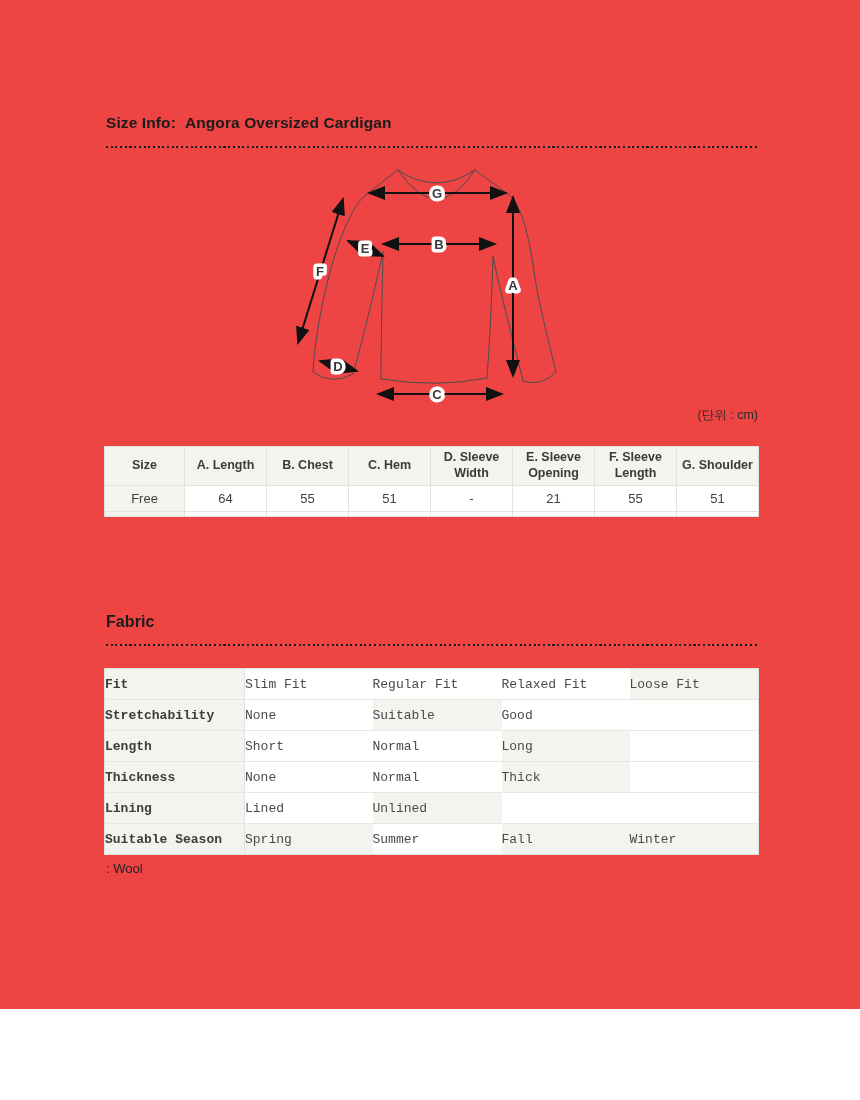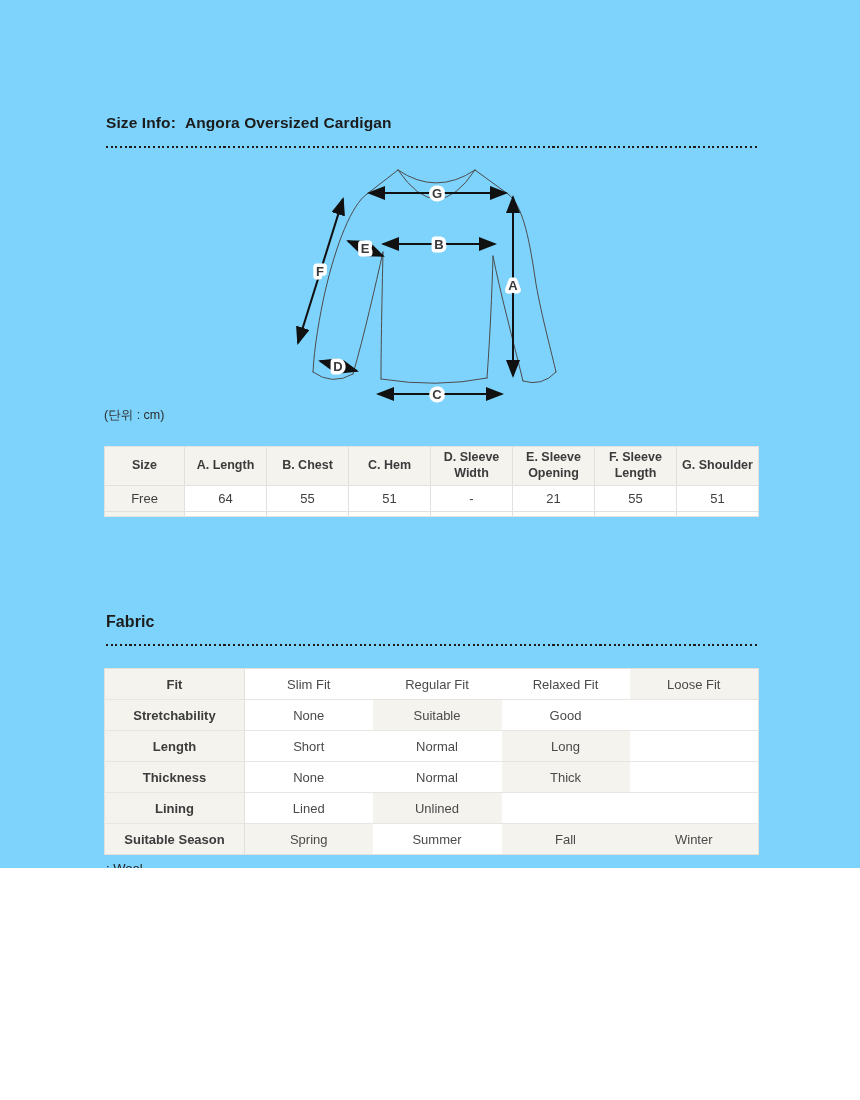--- a/index.html
+++ b/index.html
@@ -1,53 +1,53 @@
 <!DOCTYPE html>
 <html><head>
 <meta charset="utf-8">
 <style>
   * { margin:0; padding:0; box-sizing:border-box; }
   html,body { background:#ffffff; }
   body { font-family:"Liberation Sans","DejaVu Sans",sans-serif; color:#333; }
-  .page { position:relative; width:860px; height:868px; background:#7dd3fc; overflow:hidden;padding-left:16px; }
+  .page { position:relative; width:860px; height:1009px; background:#ef4444; overflow:hidden;padding-left:16px; }
 
   
   .section-title { position:absolute; left:106px; display:flex; gap:9px; align-items:baseline;
                    font-weight:bold; font-size:15.5px; color:#1b1b1b; letter-spacing:.1px; }
   .title-1 { top:114px; }
   .title-2 { top:613px; font-size:16px; }
 
   .dotted { position:absolute; left:106px; width:651px; height:2px;
             background:repeating-linear-gradient(to right,#1b1b1b 0 2px,transparent 2px 4.7px); }
   .dotted-1 { top:146px; }
   .dotted-2 { top:644px; }
 
-  .unit-note { position:absolute; left:104px; top:407px; width:654px; text-align:left;
+  .unit-note { position:absolute; left:104px; top:407px; width:654px; text-align:right;
                font-size:12.5px; color:#2c2c2c; }
 
   
   .diagram { position:absolute; left:280px; top:152px; width:310px; height:255px; }
   .garment { fill:none; stroke:#4c4c4c; stroke-width:1; stroke-linejoin:round; stroke-linecap:round; }
   .meas { stroke:#111; stroke-width:2; }
   .meas-label { font-family:"Liberation Sans",sans-serif; font-size:13px; font-weight:bold; fill:#3a3a3a;
                 text-anchor:middle; paint-order:stroke; stroke:#ffffff; stroke-width:7px; stroke-linejoin:round; }
 
   
   table { border-collapse:collapse; table-layout:fixed; }
   .size-table { position:absolute; left:104px; top:446px; width:654px; }
   .size-table td, .size-table th { border:1px solid #e2e1dd; text-align:center; vertical-align:middle; }
   .size-table th { background:#f4f3ee; font-weight:bold; font-size:12.5px; color:#3b3b3b; height:39px; line-height:1.25; padding:2px 3px; }
   .size-table td { font-size:13px; color:#3f3f3f; height:26px; background:#fff; }
   .size-table td.shade { background:#f4f3ee; }
   .size-table tr.strip td { height:5px; padding:0; }
 
   
   .fabric-table { position:absolute; left:104px; top:668px; width:654px; border:1px solid #e2e1dd; }
-  .fabric-table td { border-top:1px solid #e7e6e2; height:31px; text-align:center; vertical-align:middle;
-                     font-size:13px; color:#4a4a4a; background:#fff; }
+  .fabric-table td { border-top:1px solid #e7e6e2; height:31px; text-align:left; vertical-align:middle;
+                     font-size:13px; color:#4a4a4a; background:#fff;font-family:Liberation Mono, monospace; }
   .fabric-table tr:first-child td { border-top:none; }
   .fabric-table td.row-label { background:#f4f3ee; font-weight:bold; color:#3c3c3c;
                                border-right:1px solid #e2e1dd; }
   .fabric-table td.sel { background:#f4f3ee; }
 
   .material-note { position:absolute; left:106px; top:861px; font-size:13px; color:#222; }
 </style>
 </head>
 <body>
 

